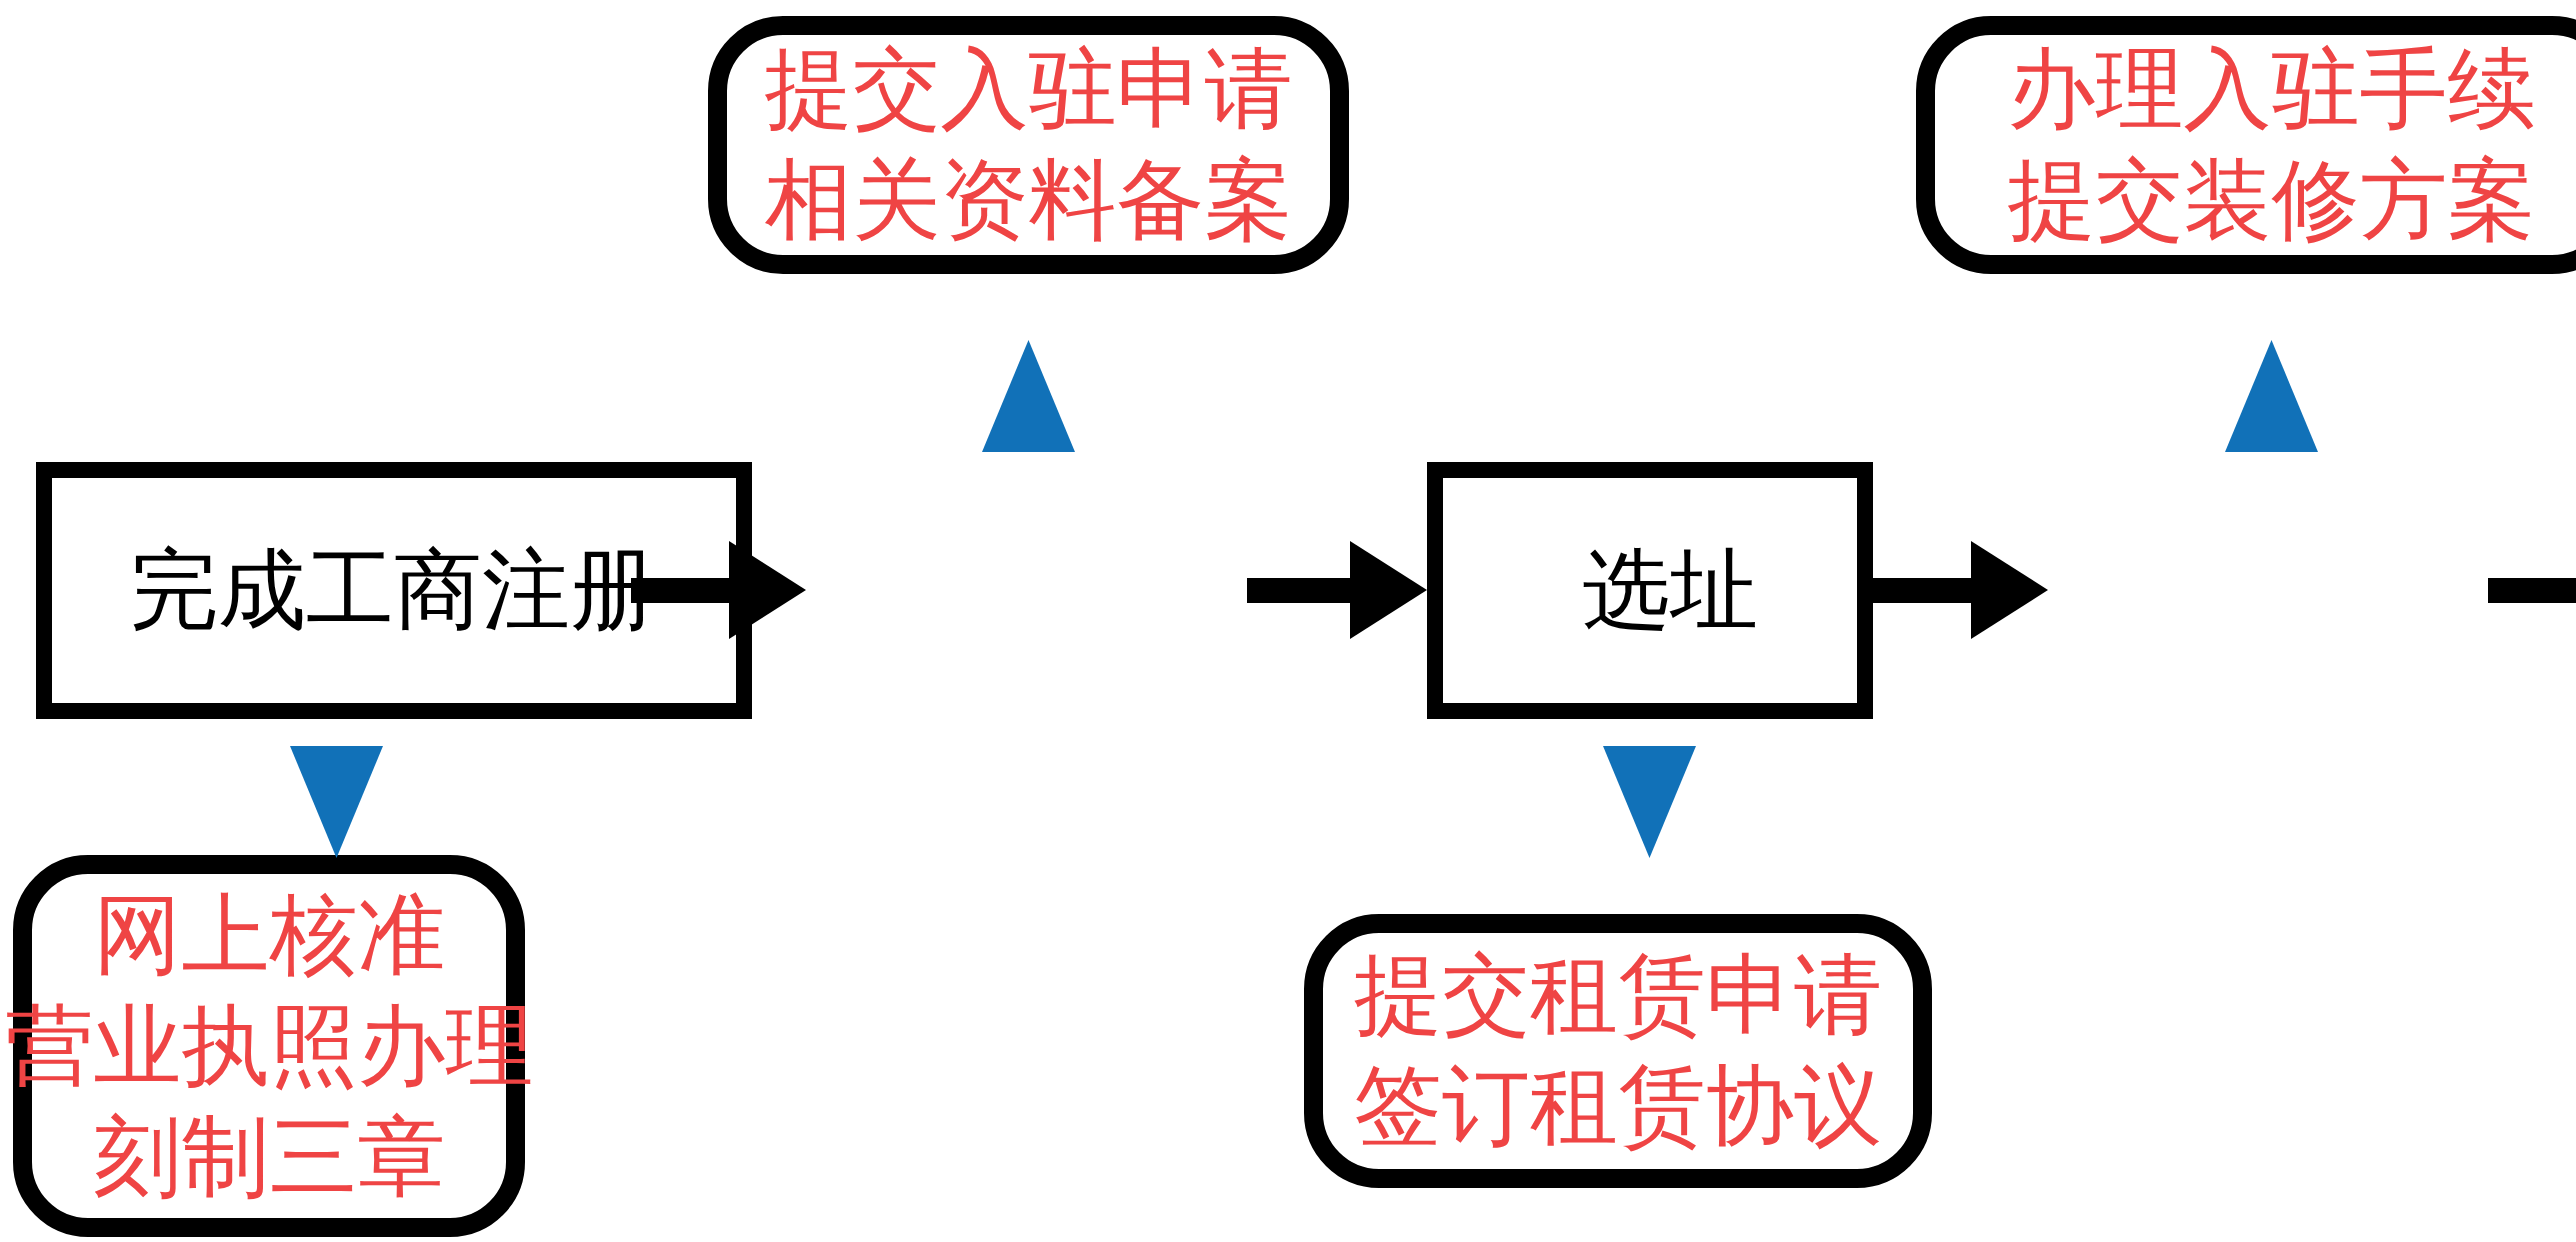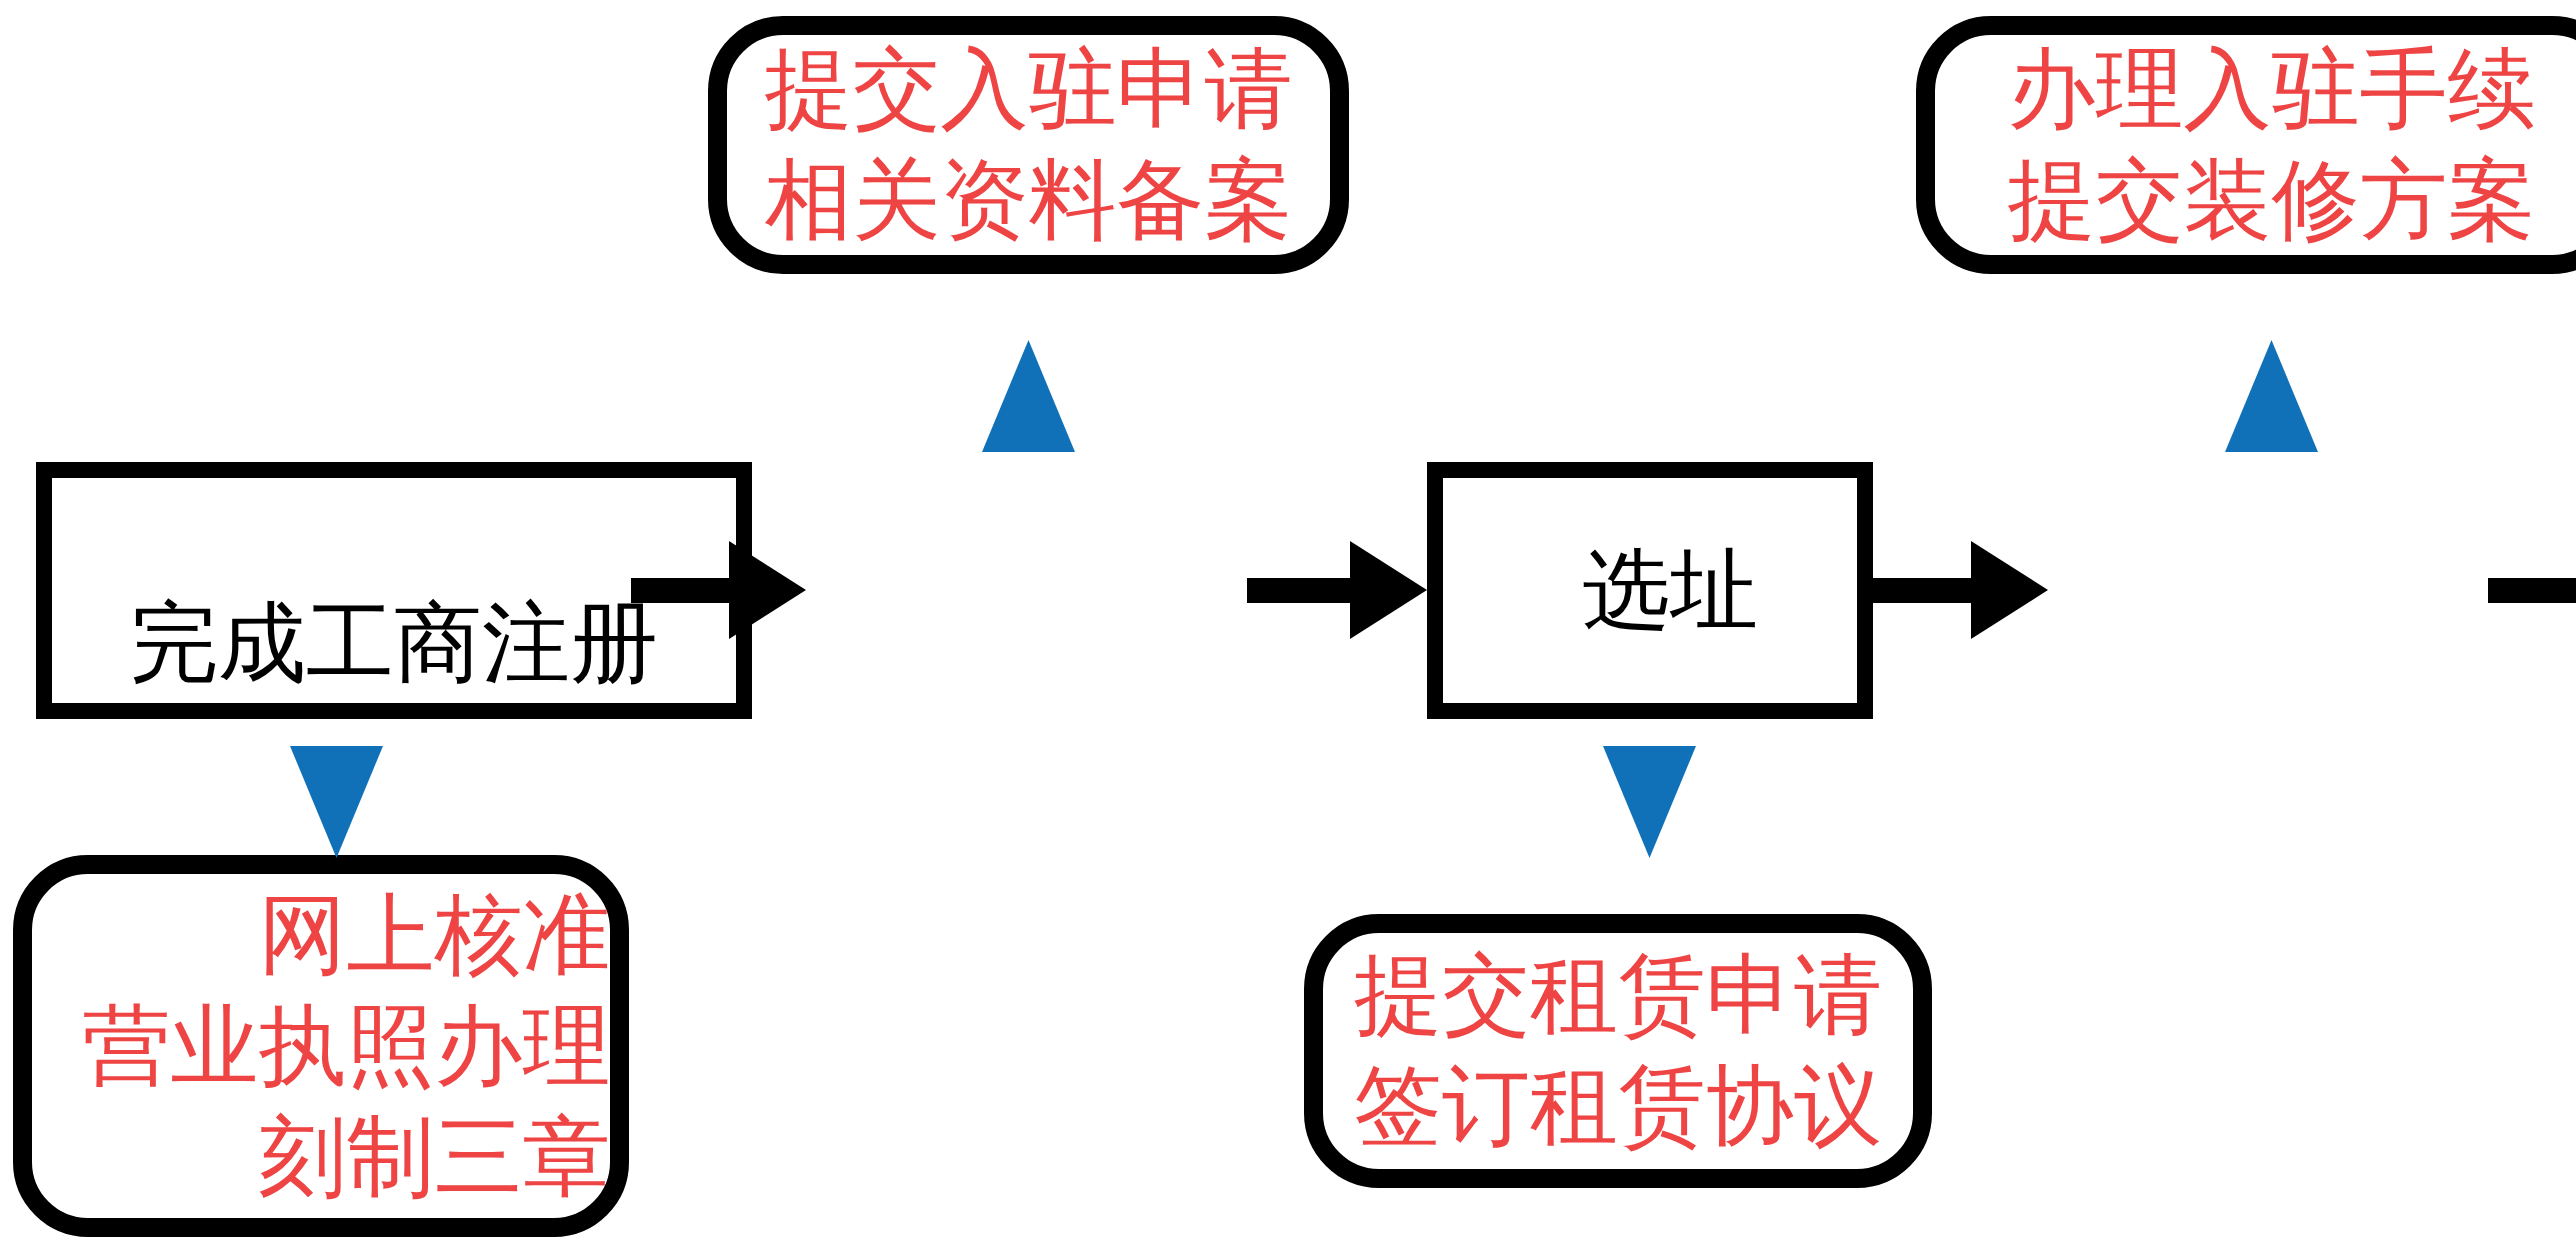--- a/index.html
+++ b/index.html
@@ -42,21 +42,21 @@
   }
   .tri { position: absolute; width: 93px; height: 112px; }
   .tri-up   { clip-path: polygon(50% 0, 100% 100%, 0 100%); }
   .tri-down { clip-path: polygon(0 0, 100% 0, 50% 100%); }
 </style>
 </head>
 <body>
 
 <div id="canvas">
 
-  <div class="step-box" style="left:36px;   width:716px;align-items:flex-end;">
+  <div class="step-box" style="left:36px;   width:716px;">
     <span>完成工商注册</span>
   </div>
   <div class="step-box" style="left:1427px; width:446px;padding-left:40px;">
     <span>选址</span>
   </div>
 
   <div class="arrow" style="left:631px; width:175px;">
     <div class="shaft"></div>
     <div class="head"></div>
   </div>
@@ -75,21 +75,21 @@
 
   <div class="callout" style="left:708px; top:15.5px; width:641px; height:258px;">
     <div>提交入驻申请</div>
     <div>相关资料备案</div>
   </div>
   <div class="callout" style="left:1916px; top:15.5px; width:711px; height:258px;">
     <div>办理入驻手续</div>
     <div>提交装修方案</div>
   </div>
 
-  <div class="callout" style="left:13.4px; top:855px; width:616px; height:382px;align-items:flex-end;">
+  <div class="callout" style="left:13.4px; top:855px; width:512px; height:382px;">
     <div>网上核准</div>
     <div>营业执照办理</div>
     <div>刻制三章</div>
   </div>
   <div class="callout" style="left:1304px; top:914px; width:628px; height:274px;">
     <div>提交租赁申请</div>
     <div>签订租赁协议</div>
   </div>
 
   <div class="tri tri-up" style="left: 982px; top: 340px; background: rgb(17, 113, 184);"></div>

